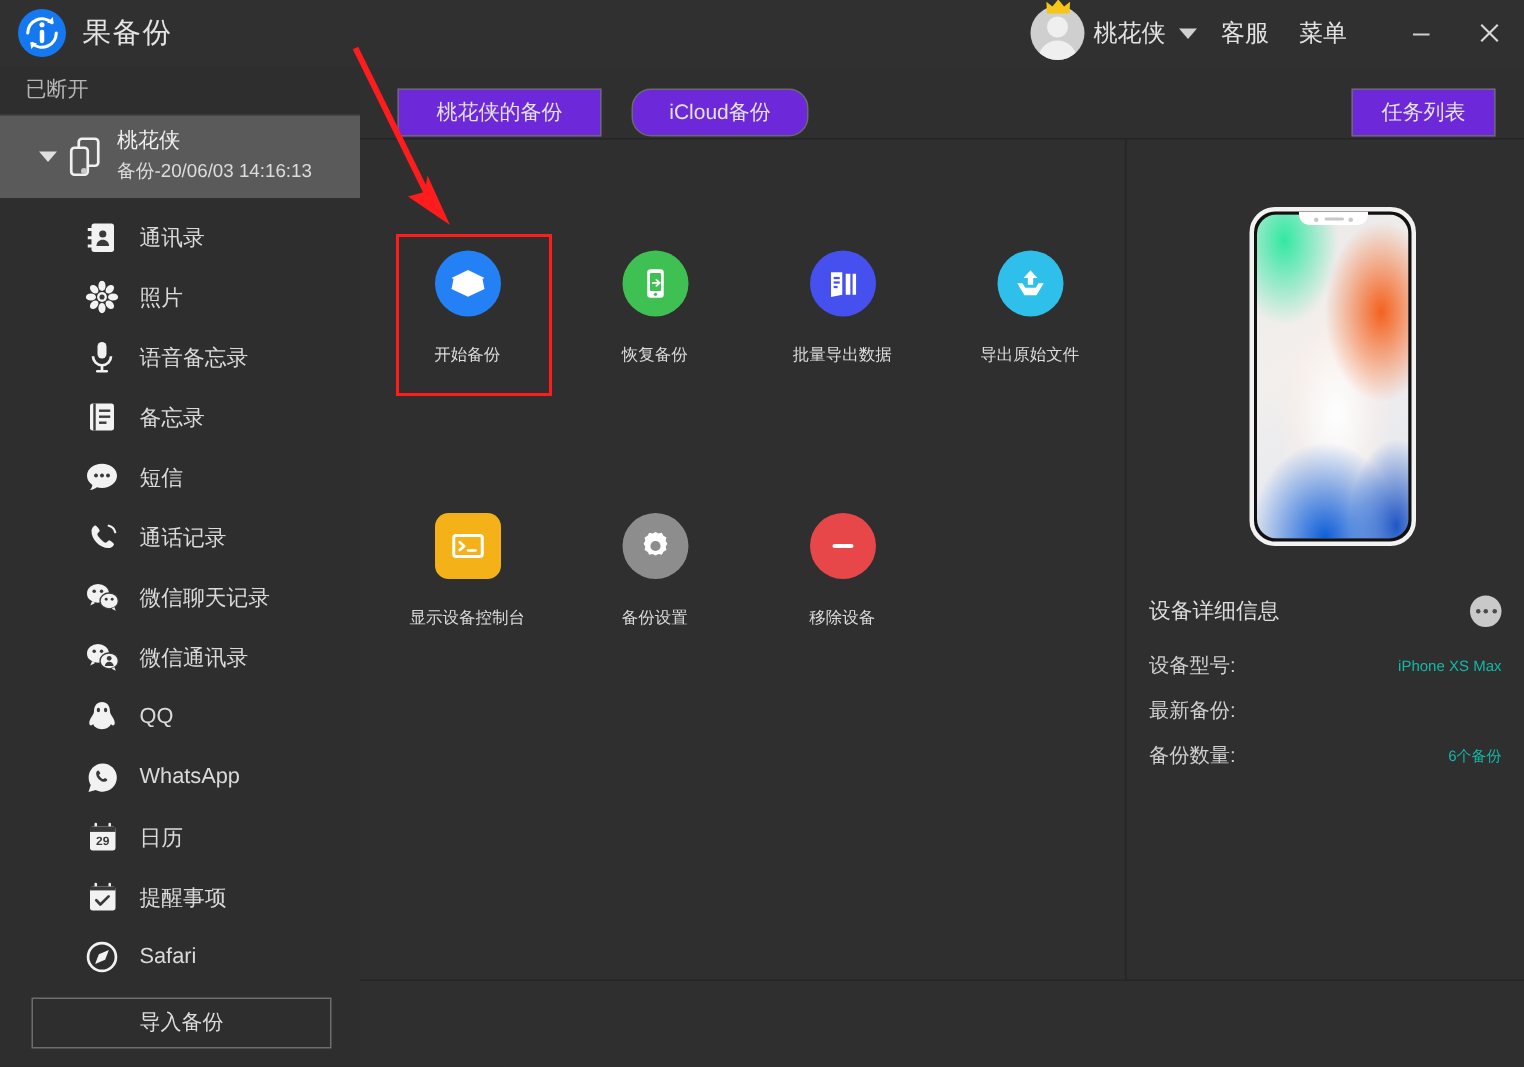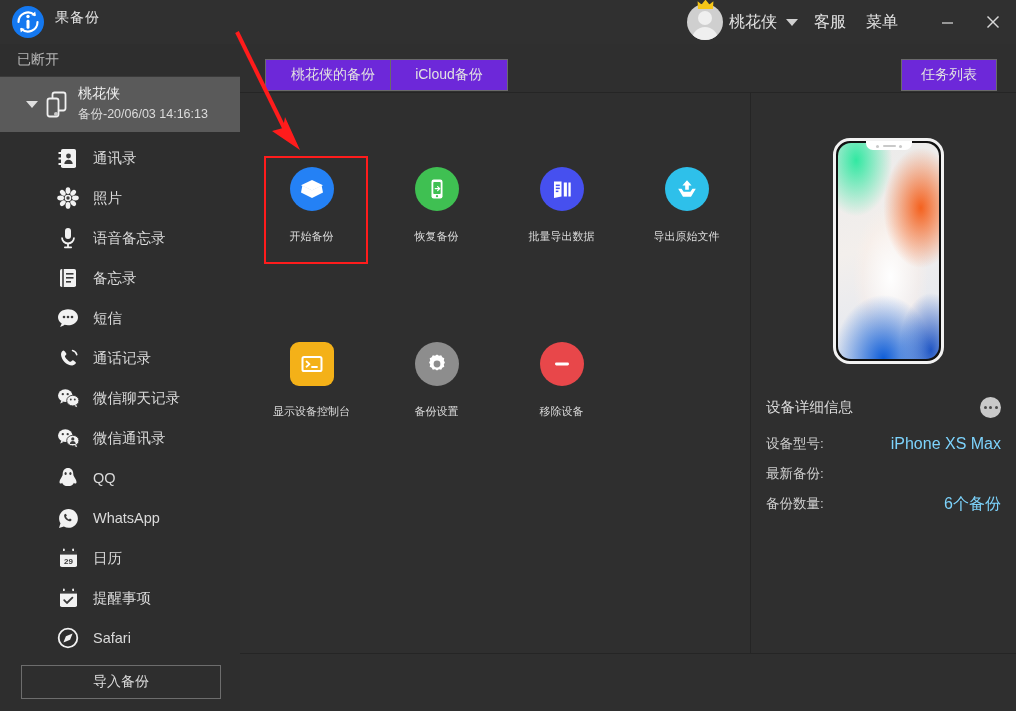--- a/index.html
+++ b/index.html
@@ -8,21 +8,21 @@
     background:#2b2b2b;
     font-family:"Liberation Sans","DejaVu Sans",sans-serif;
     color:#d9d9d9;
     -webkit-font-smoothing:antialiased;
   }
   #app{position:relative;width:1016px;height:711px;}
 
   
   .titlebar{position:absolute;left:0;top:0;width:1016px;height:44px;background:#303030;}
   .logo{position:absolute;left:11px;top:5px;width:34px;height:34px;}
-  .app-title{position:absolute;left:55px;top:9px;font-size:14px;color:#e4e4e4;letter-spacing:1px;}
+  .app-title{position:absolute;left:55px;top:9px;font-size:19px;color:#e4e4e4;letter-spacing:1px;}
 
   .user-area{position:absolute;right:118px;top:0;height:44px;display:flex;align-items:center;gap:0px;}
   .avatar-wrap{position:relative;width:36px;height:36px;margin-right:6px;}
   .avatar{width:36px;height:36px;border-radius:50%;background:#cfcfcf;position:relative;overflow:hidden;}
   .avatar::before{content:"";position:absolute;left:11px;top:7px;width:14px;height:14px;border-radius:50%;background:#efefef;}
   .avatar::after{content:"";position:absolute;left:5px;top:23px;width:26px;height:18px;border-radius:13px 13px 0 0;background:#efefef;}
   .crown{position:absolute;left:10px;top:-5px;width:17px;height:11px;}
   .username{font-size:16px;color:#e3e3e3;margin-right:9px;}
   .caret-down{width:0;height:0;border-left:6px solid transparent;border-right:6px solid transparent;border-top:7px solid #d0d0d0;margin-right:16px;}
   .hdr-link{font-size:16px;color:#e3e3e3;margin-right:20px;cursor:default;}
@@ -50,21 +50,21 @@
   .nav-label{font-size:14.5px;color:#dadada;white-space:nowrap;}
 
   .import-btn{position:absolute;left:21px;bottom:12px;width:198px;height:32px;border:1px solid #6d6d6d;
               display:flex;align-items:center;justify-content:center;font-size:14px;color:#dcdcdc;background:#2e2e2e;cursor:default;margin-top:48px;}
 
   
   .main{position:absolute;left:240px;top:44px;width:776px;height:667px;background:#2f2f2f;}
   .tab-btn{position:absolute;top:59px;height:30px;border:1px solid #6a6a6a;background:#6d28d9;
            display:flex;align-items:center;justify-content:center;font-size:14px;color:#e2e2e2;cursor:default;}
   #tab0{left:265px;width:134px;}
-  #tab1{left:390px;width:116px;}
+  #tab1{left:421px;width:116px;border-radius:13px;}
   #tasklist{left:901px;width:94px;}
 
   .sep-v{position:absolute;left:750px;top:92px;width:1px;height:561px;background:#252525;}
   .sep-h{position:absolute;left:240px;top:653px;width:776px;height:1px;background:#252525;}
   .sep-top{position:absolute;left:240px;top:92px;width:776px;height:1px;background:#252525;}
 
   
   .actions{position:absolute;left:249px;top:150px;width:500px;}
   .arow{display:flex;}
   .act{width:125px;height:115px;display:flex;flex-direction:column;align-items:center;cursor:default;position:relative;}
@@ -88,21 +88,21 @@
   .notch-el{position:absolute;top:3.5px;background:#c9c9c9;border-radius:50%;}
   .side-btn{position:absolute;left:-3px;background:#e8e8e8;border-radius:2px;width:2px;}
 
   .rp-head{position:absolute;left:15px;top:305px;width:235px;display:flex;align-items:center;justify-content:space-between;}
   .rp-title{font-size:14.5px;color:#dcdcdc;}
   .more-btn{width:21px;height:21px;border-radius:50%;background:#c9c9c9;display:flex;align-items:center;justify-content:center;gap:2.5px;cursor:default;}
   .more-btn i{width:3px;height:3px;border-radius:50%;background:#4a4a4a;display:block;}
   .info-rows{position:absolute;left:15px;top:337px;width:235px;}
   .info-row{display:flex;justify-content:space-between;align-items:center;height:30px;}
   .info-k{font-size:13.5px;color:#cfcfcf;}
-  .info-v{font-size:16px;color:#7dd3fc;}
+  .info-v{font-size:10px;color:#14b8a6;}
 
   
   .arrow-svg{position:absolute;left:0;top:0;width:1016px;height:711px;pointer-events:none;}
 </style>
 </head>
 <body>
 
 <div id="app">
 
   <div class="titlebar">

